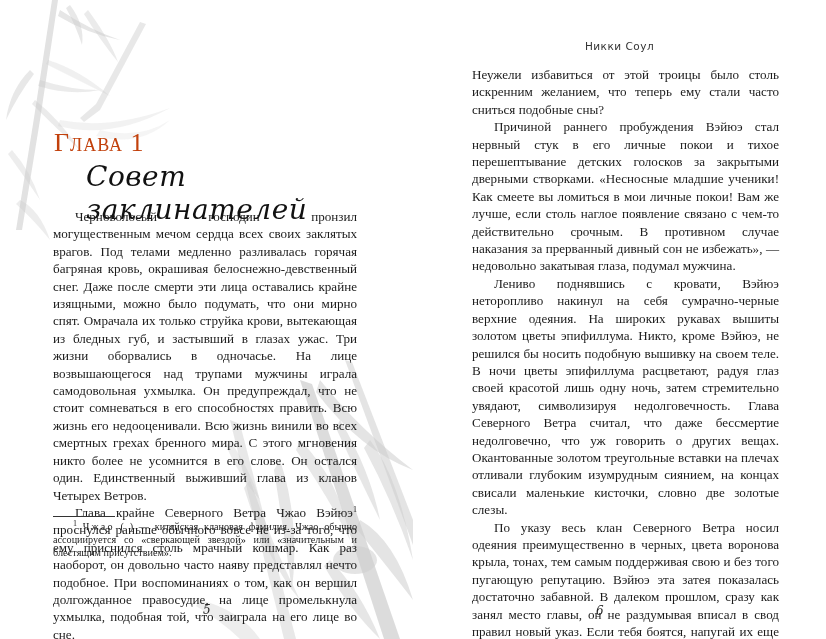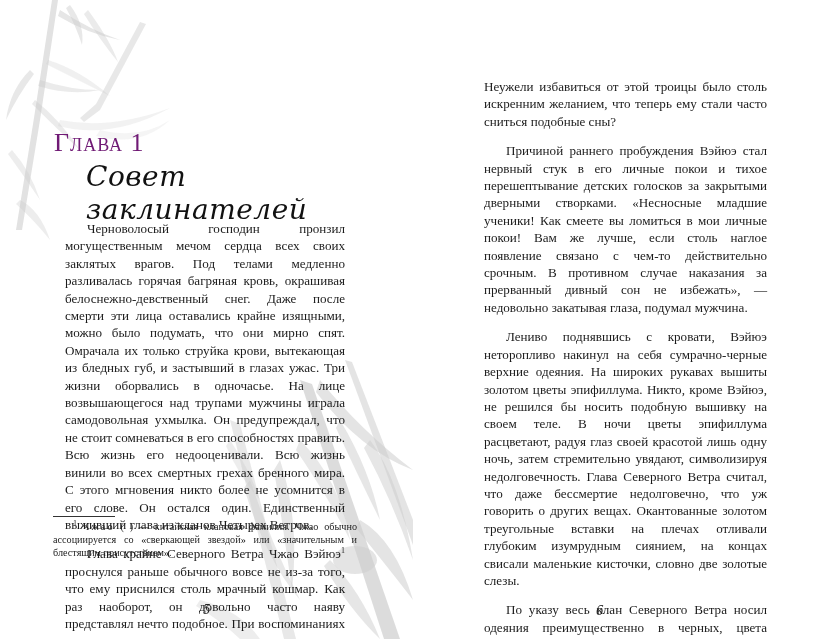--- a/index.html
+++ b/index.html
@@ -4,28 +4,28 @@
 <style>
   html, body { margin:0; padding:0; background:#ffffff; }
   body { width:826px; height:639px; position:relative; overflow:hidden;
          font-family:"DejaVu Serif", "Liberation Serif", serif; color:#1a1a1a; }
   .spread { position:absolute; inset:0; }
   .page { position:absolute; top:0; height:639px; width:413px; overflow:hidden; }
   .page.left { left:0; }
   .page.right { left:413px; }
   .bamboo { position:absolute; inset:0; pointer-events:none; }
   .chapter-num { position:absolute; left:54px; top:128px; font-family:"Liberation Serif", serif;
-                 font-size:26px; letter-spacing:1px; color:#701a75; font-variant:small-caps; }
+                 font-size:26px; letter-spacing:1px; color:#c2410c; font-variant:small-caps; }
   .chapter-title { position:absolute; left:54px; top:160px; font-family:"DejaVu Serif", serif;
                    font-style:italic; font-size:28px; color:#111; letter-spacing:0.5px;margin-left:32px; }
   .text { position:absolute; font-family:"Liberation Serif", serif; font-size:13.1px;
           line-height:17.4px; text-align:justify; color:#1b1b1b; }
   .left .text { left:53px; top:208px; width:304px; }
   .right .text { left:59px; top:66px; width:307px; }
-  .text p { margin:12px; text-indent:22px; }
+  .text p { margin:0; text-indent:22px; }
   .text p.noindent { text-indent:0; }
   .text p { text-align-last:left; }
   sup { font-size:8px; line-height:0; }
   .fn-rule { position:absolute; left:53px; top:516px; width:62px; border-top:1px solid #333; }
   .footnotes { position:absolute; left:53px; top:520px; width:304px; font-family:"Liberation Serif", serif;
                font-size:10.2px; line-height:13px; text-align:justify; color:#1b1b1b; }
   .footnotes p { margin:0; text-indent:20px; }
   .spaced { letter-spacing:2.2px; }
   .folio { position:absolute; font-family:"DejaVu Serif", serif; font-style:italic; font-size:12px; color:#222; }
   .left .folio { left:203px; top:603px; }
@@ -85,20 +85,21 @@
 
     <div class="fn-rule"></div>
     <div class="footnotes">
       <p><sup>1</sup> <span class="spaced">Чжао</span> <span>(   )</span><span> — китайская клановая фамилия. Чжао обычно ассоциируется со «сверкающей звездой» или «значительным и блестящим присутствием».</span></p>
     </div>
 
     <div class="folio">5</div>
   </div>
 
   <div class="page right">
+    <div class="running-head">Никки Соул</div>
     <div class="text">
       <p class="noindent">Неужели избавиться от этой троицы было столь искренним желанием, что теперь ему стали часто сниться подобные сны?</p>
       <p>Причиной раннего пробуждения Вэйюэ стал нервный стук в его личные покои и тихое перешептывание детских голосков за закрытыми дверными створками. «Несносные младшие ученики! Как смеете вы ломиться в мои личные покои! Вам же лучше, если столь наглое появление связано с чем-то действительно срочным. В противном случае наказания за прерванный дивный сон не избежать», — недовольно закатывая глаза, подумал мужчина.</p>
       <p>Лениво поднявшись с кровати, Вэйюэ неторопливо накинул на себя сумрачно-черные верхние одеяния. На широких рукавах вышиты золотом цветы эпифиллума. Никто, кроме Вэйюэ, не решился бы носить подобную вышивку на своем теле. В ночи цветы эпифиллума расцветают, радуя глаз своей красотой лишь одну ночь, затем стремительно увядают, символизируя недолговечность. Глава Северного Ветра считал, что даже бессмертие недолговечно, что уж говорить о других вещах. Окантованные золотом треугольные вставки на плечах отливали глубоким изумрудным сиянием, на концах свисали маленькие кисточки, словно две золотые слезы.</p>
       <p>По указу весь клан Северного Ветра носил одеяния преимущественно в черных, цвета воронова крыла, тонах, тем самым поддерживая свою и без того пугающую репутацию. Вэйюэ эта затея показалась достаточно забавной. В далеком прошлом, сразу как занял место главы, он не раздумывая вписал в свод правил новый указ. Если тебя боятся, напугай их еще сильнее.</p>
 
     </div>
     <div class="folio">6</div>
   </div>
 

